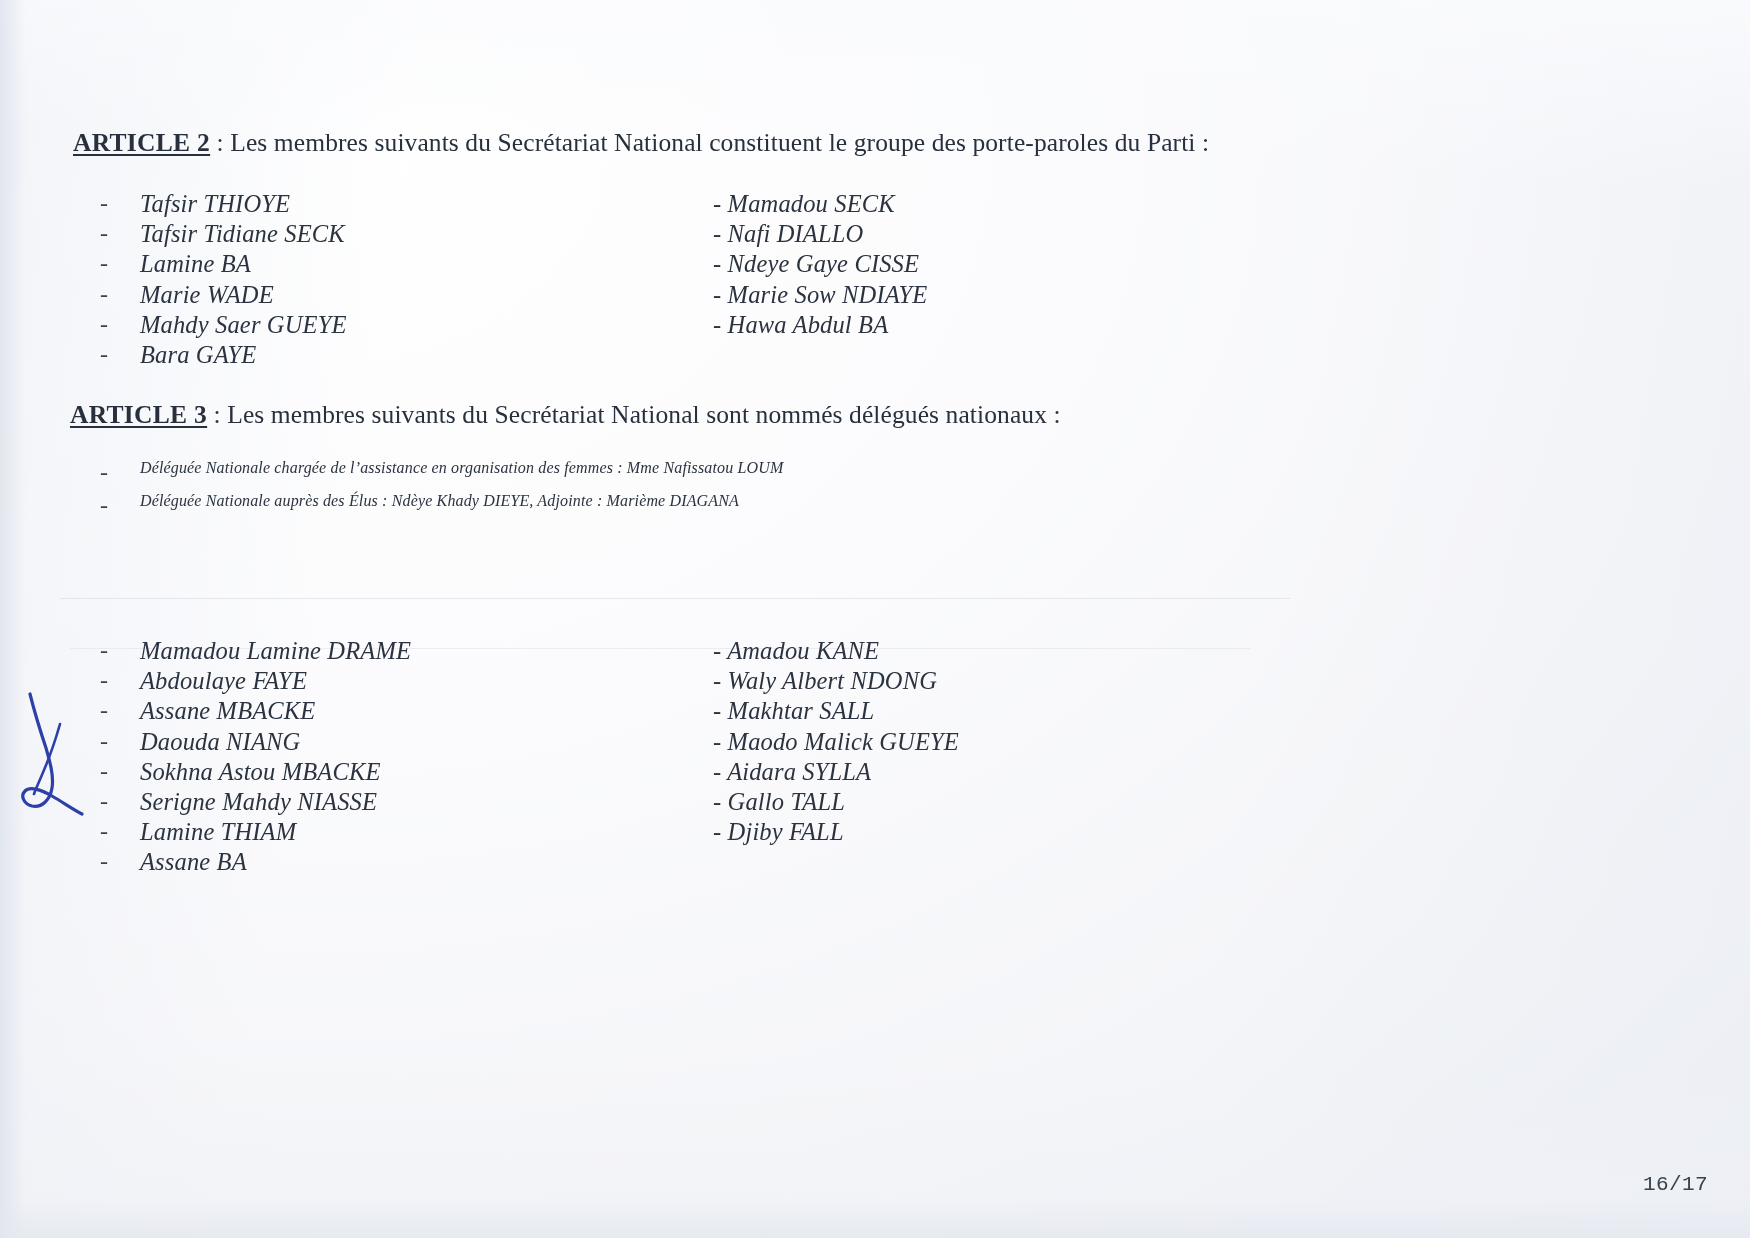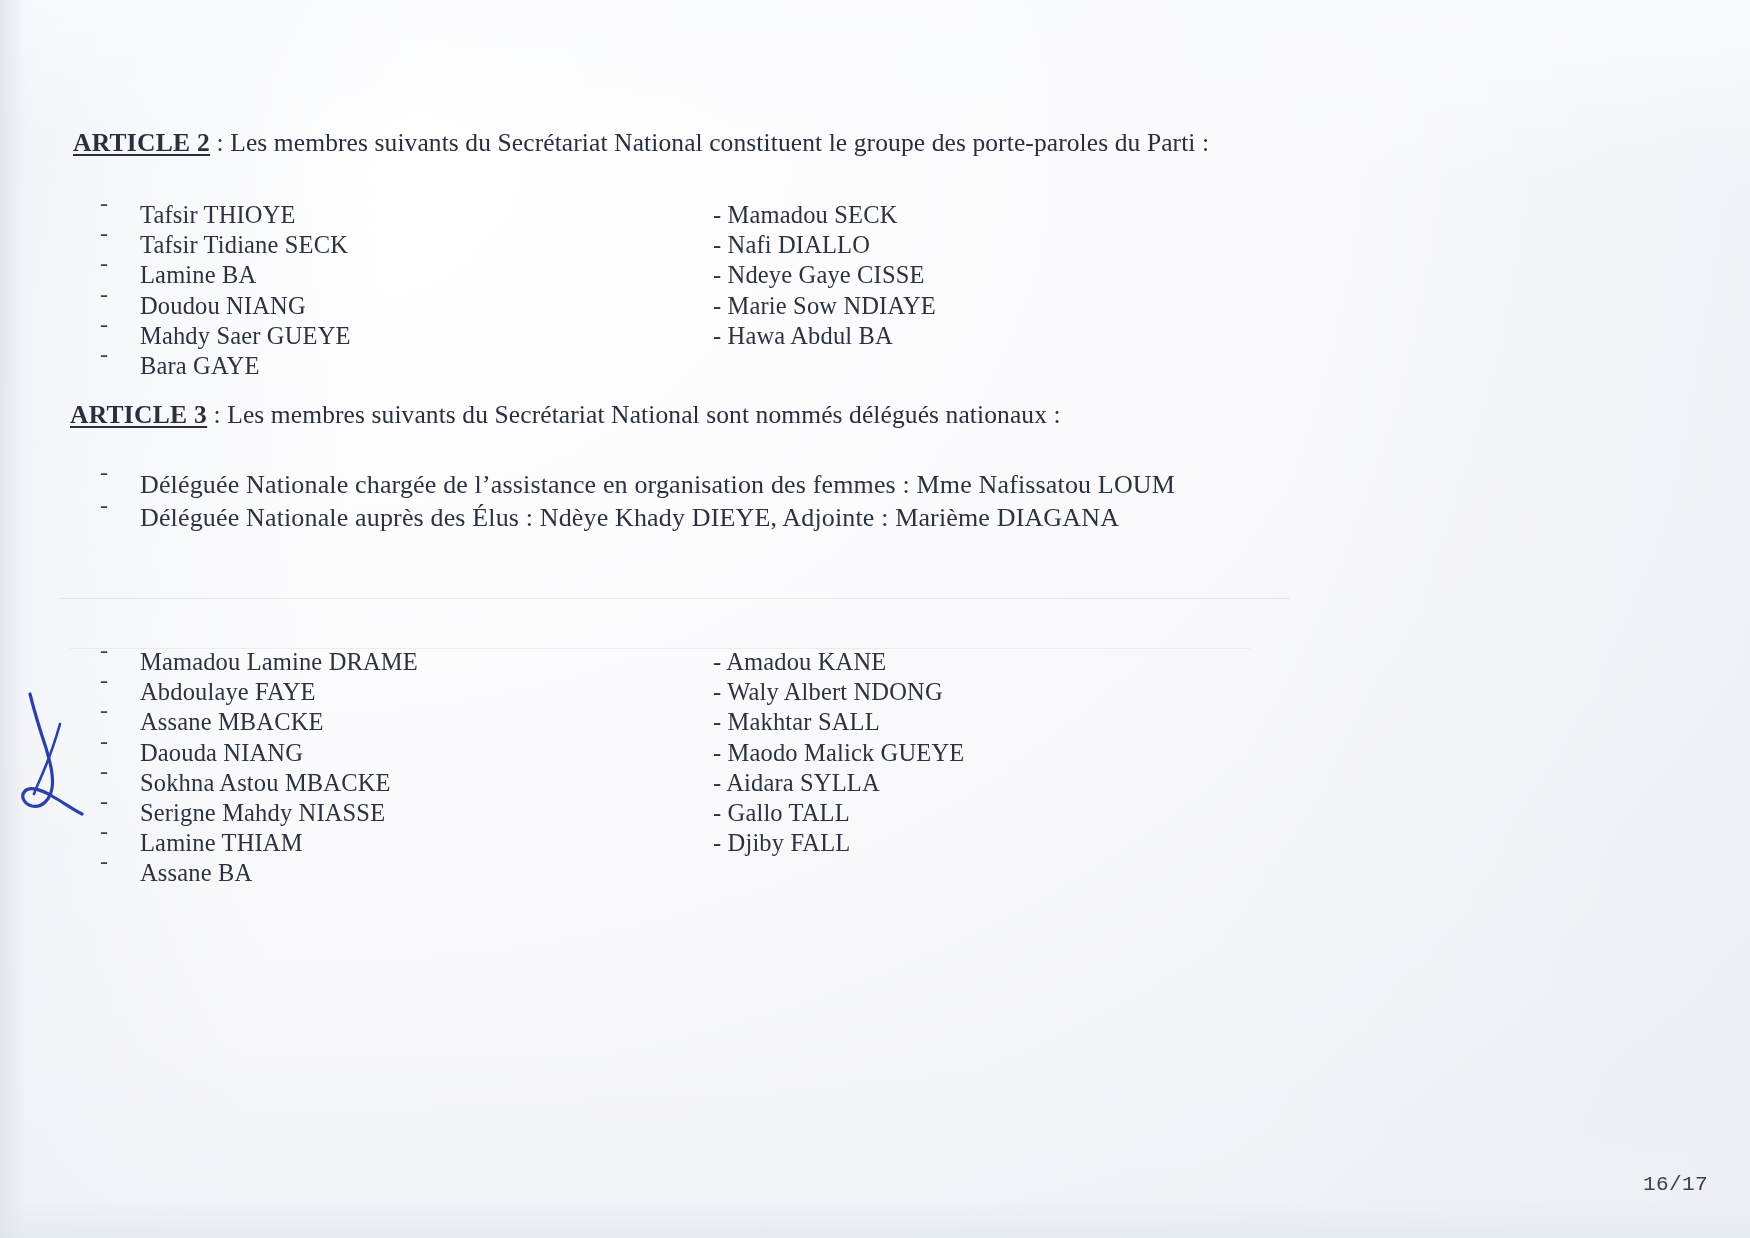--- a/index.html
+++ b/index.html
@@ -95,39 +95,40 @@
     position: absolute;
     left: 0;
     top: 0;
     width: 20px;
     font-size: 24px;
     color: #39414d;
   }
   .item-text {
     position: absolute;
     left: 40px;
-    top: 11px;
+    top: 0;
     font-size: 24.5px;
     color: #2b3340;
     letter-spacing: 0.15px;
+    font-style: italic;
   }
 
   
   .list-block.col-right .item-text {
     left: 0;
     margin-left: 27px;
   }
 
   .wide-row {
     position: relative;
     height: 33px;
     white-space: nowrap;
   }
   .wide-row .item-text {
-    font-size: 26px;
+    font-size: 16px;
   }
 
   
   .hand-mark {
     position: absolute;
     left: 16px;
     top: 690px;
     width: 90px;
     height: 130px;
     pointer-events: none;
@@ -180,21 +181,21 @@
       <div class="list-row">
         <span class="bullet-dash">-</span>
         <span class="item-text">Tafsir Tidiane SECK</span>
       </div>
       <div class="list-row">
         <span class="bullet-dash">-</span>
         <span class="item-text">Lamine BA</span>
       </div>
       <div class="list-row">
         <span class="bullet-dash">-</span>
-        <span class="item-text">Doudou NIANG</span>
+        <span class="item-text">Marie WADE</span>
       </div>
       <div class="list-row">
         <span class="bullet-dash">-</span>
         <span class="item-text">Mahdy Saer GUEYE</span>
       </div>
       <div class="list-row">
         <span class="bullet-dash">-</span>
         <span class="item-text">Bara GAYE</span>
       </div>
     </div>

